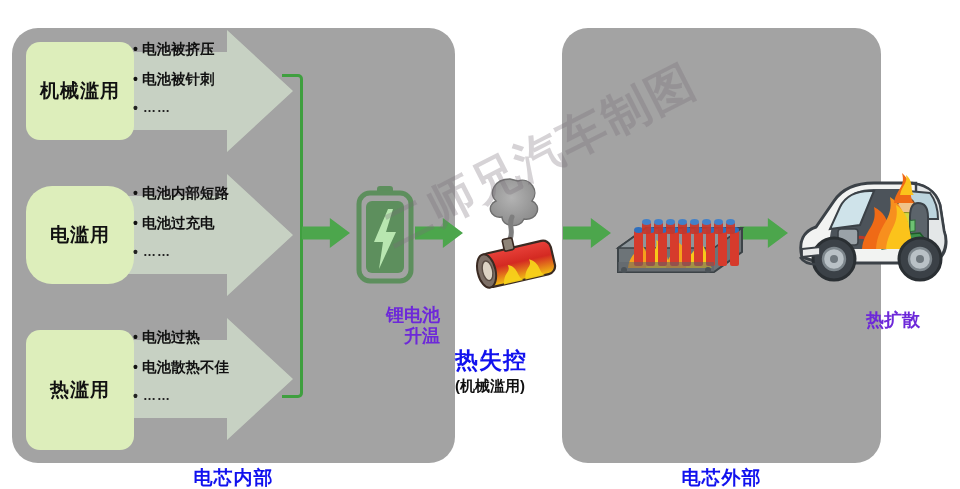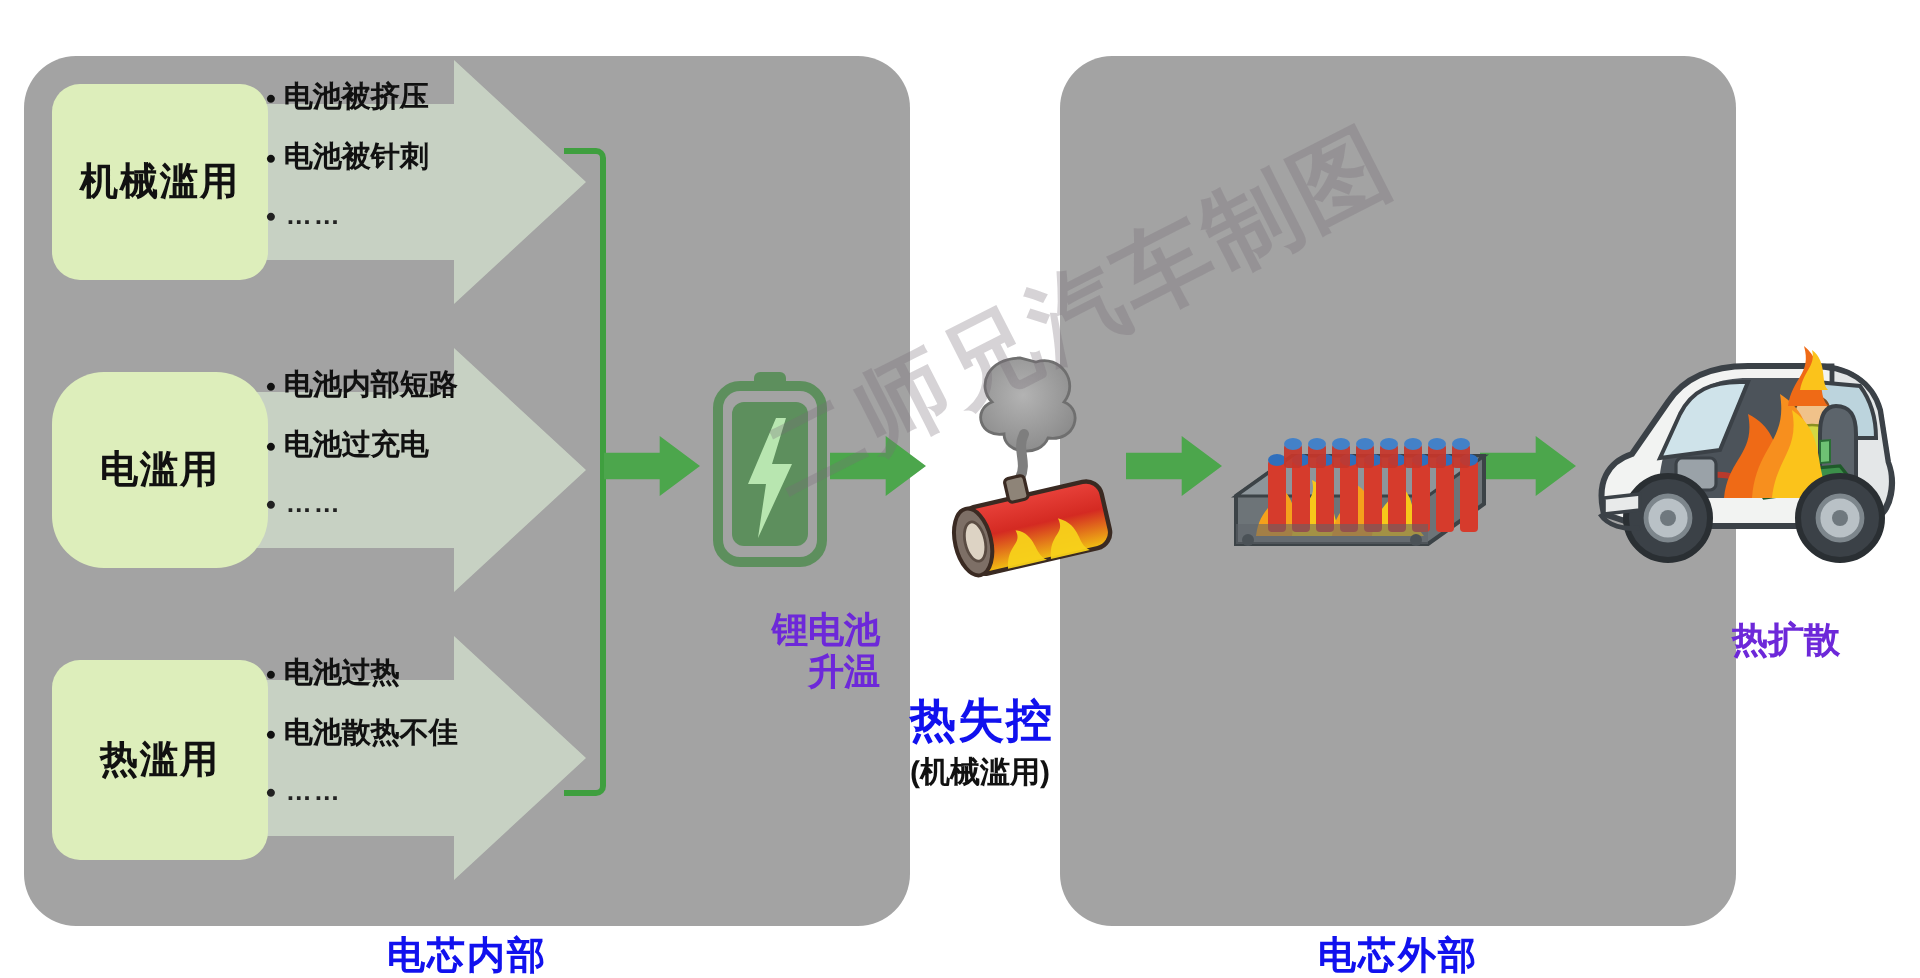--- a/index.html
+++ b/index.html
@@ -9,21 +9,21 @@
   }
   .stage{position:absolute;left:0;top:0;width:960px;height:489px;}
 
   
   .panel{
     position:absolute;
     background:#a3a3a3;
     border-radius:26px;
   }
   #panel-internal{left:12px;top:28px;width:443px;height:435px;}
-  #panel-external{left:530px;top:28px;width:319px;height:435px;padding-left:19px;}
+  #panel-external{left:562px;top:28px;width:319px;height:435px;}
 
   .panel-caption{
     position:absolute;
     width:100%;
     text-align:center;
     color:#1111ee;
     font-weight:bold;
     font-size:19px;
     letter-spacing:1px;
   }
@@ -35,21 +35,21 @@
     position:absolute;
     background:#ddeebb;
     border-radius:14px;
     display:flex;align-items:center;justify-content:center;
     font-weight:bold;font-size:19px;color:#111;
     letter-spacing:1px;
     z-index:4;
   }
   #abuse-box-0{left:26px;top:42px;width:108px;height:98px;}
   #abuse-box-1{left:26px;top:186px;width:108px;height:98px;border-radius:26px;}
-  #abuse-box-2{left:26px;top:330px;width:108px;height:100px;}
+  #abuse-box-2{left:26px;top:330px;width:108px;height:120px;}
 
   
   .grey-arrow{
     position:absolute;
     background:#cfdccb;
     opacity:.82;
     z-index:2;
     clip-path:polygon(0% 18%, 60% 18%, 60% 0%, 100% 50%, 60% 100%, 60% 82%, 0% 82%);
   }
   #grey-arrow-0{left:128px;top:30px;width:165px;height:122px;}

